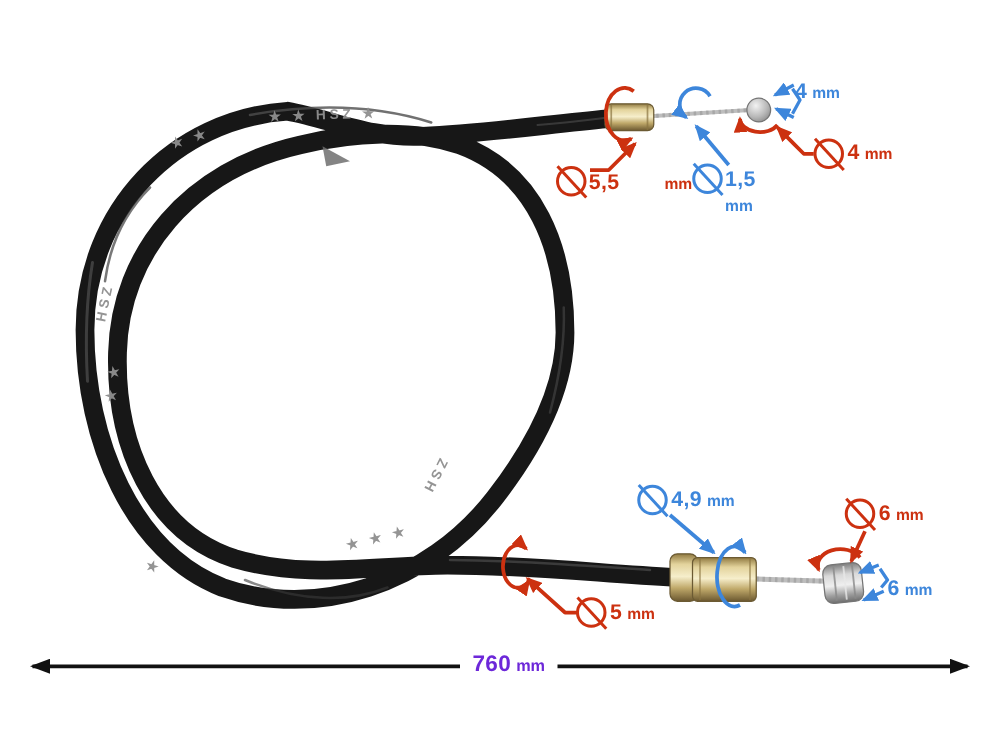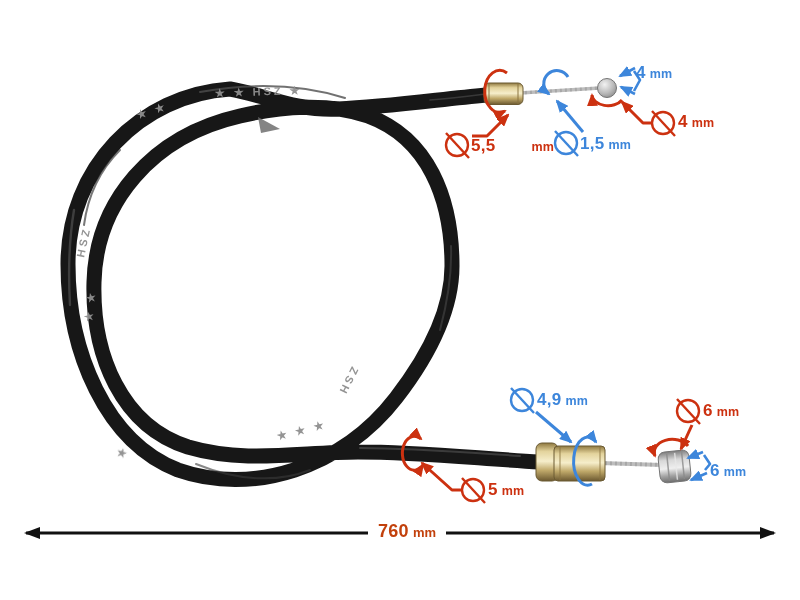--- a/index.html
+++ b/index.html
@@ -3,21 +3,21 @@
 <meta charset="utf-8">
 <style>
   html,body{margin:0;padding:0;background:#e9e9e9;font-family:"Liberation Sans",sans-serif;}
   .stage{position:relative;width:800px;height:600px;background:#ffffff;overflow:hidden;margin:0 auto;}
   .stage svg{position:absolute;left:0;top:0;}
   .lbl{position:absolute;display:flex;align-items:baseline;gap:4px;white-space:nowrap;font-weight:bold;}
   .lbl .num{font-size:17px;letter-spacing:.3px;}
   .lbl .unit{font-size:12.5px;}
   .lbl.red{color:#cc3110;}
   .lbl.blue{color:#3d86db;}
-  .lbl.dim{color:#c2410c;}
+  .lbl.dim{color:#6d28d9;}
   .lbl.dim .num{font-size:18px;}
   .lbl.dim .unit{font-size:13px;}
   .center{transform:translateX(-50%);}
 </style>
 </head>
 <body>
 
 <div class="stage">
   <svg width="800" height="600" viewBox="0 0 800 600">
     <defs>
@@ -176,21 +176,21 @@
         <path d="M 26 533 L 368 533" marker-start="url(#arKs)"></path>
         <path d="M 446 533 L 774 533" marker-end="url(#arK)"></path>
       </g>
     </g>
   </svg>
 
   <div class="lbl red" style="left:471px;top:136px;gap:36px;">
     <span class="num">5,5</span>
     <span class="unit">mm</span>
   </div>
-  <div class="lbl blue" style="left:580px;top:134px;">
+  <div class="lbl blue" style="left:580px;top:134px;flex-direction:column;">
     <span class="num">1,5</span>
     <span class="unit">mm</span>
   </div>
   <div class="lbl blue" style="left:636px;top:63px;">
     <span class="num">4</span>
     <span class="unit">mm</span>
   </div>
   <div class="lbl red" style="left:678px;top:112px;">
     <span class="num">4</span>
     <span class="unit">mm</span>

